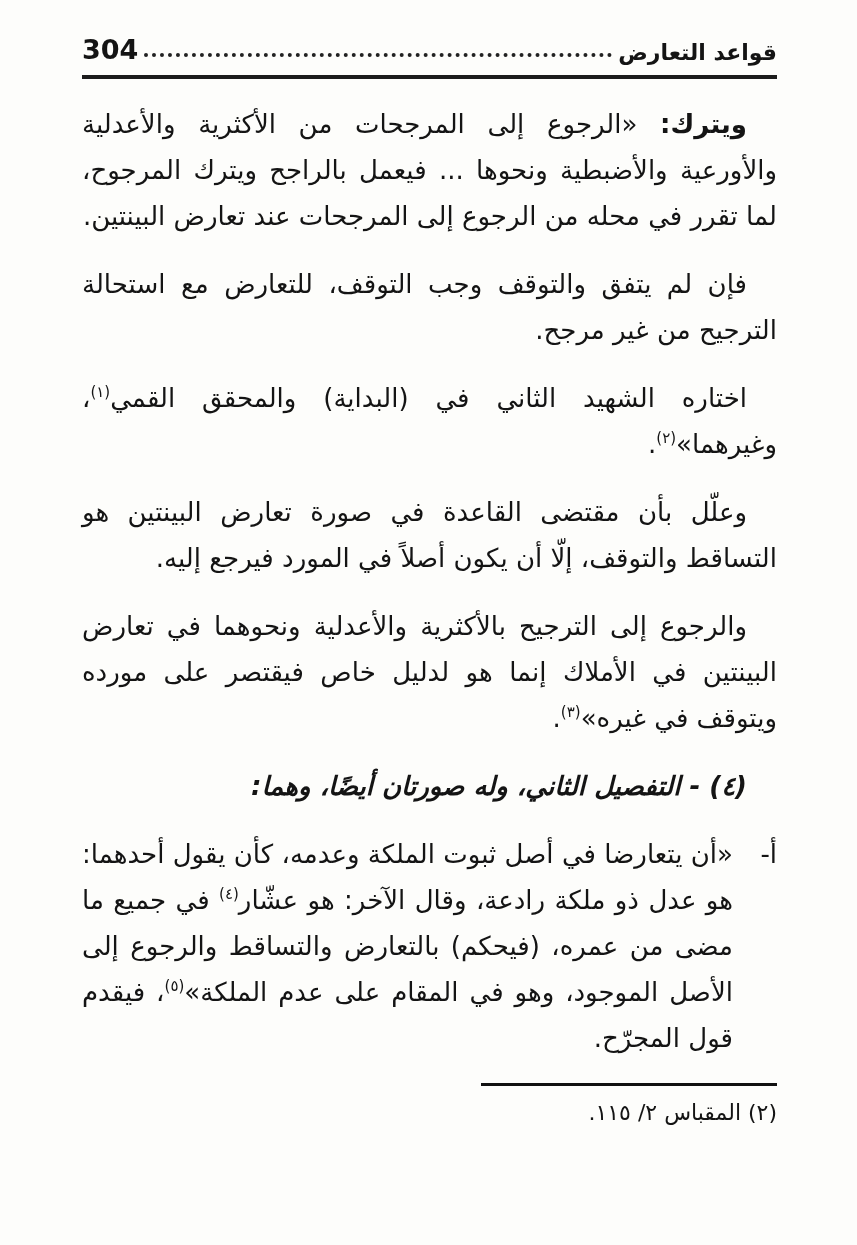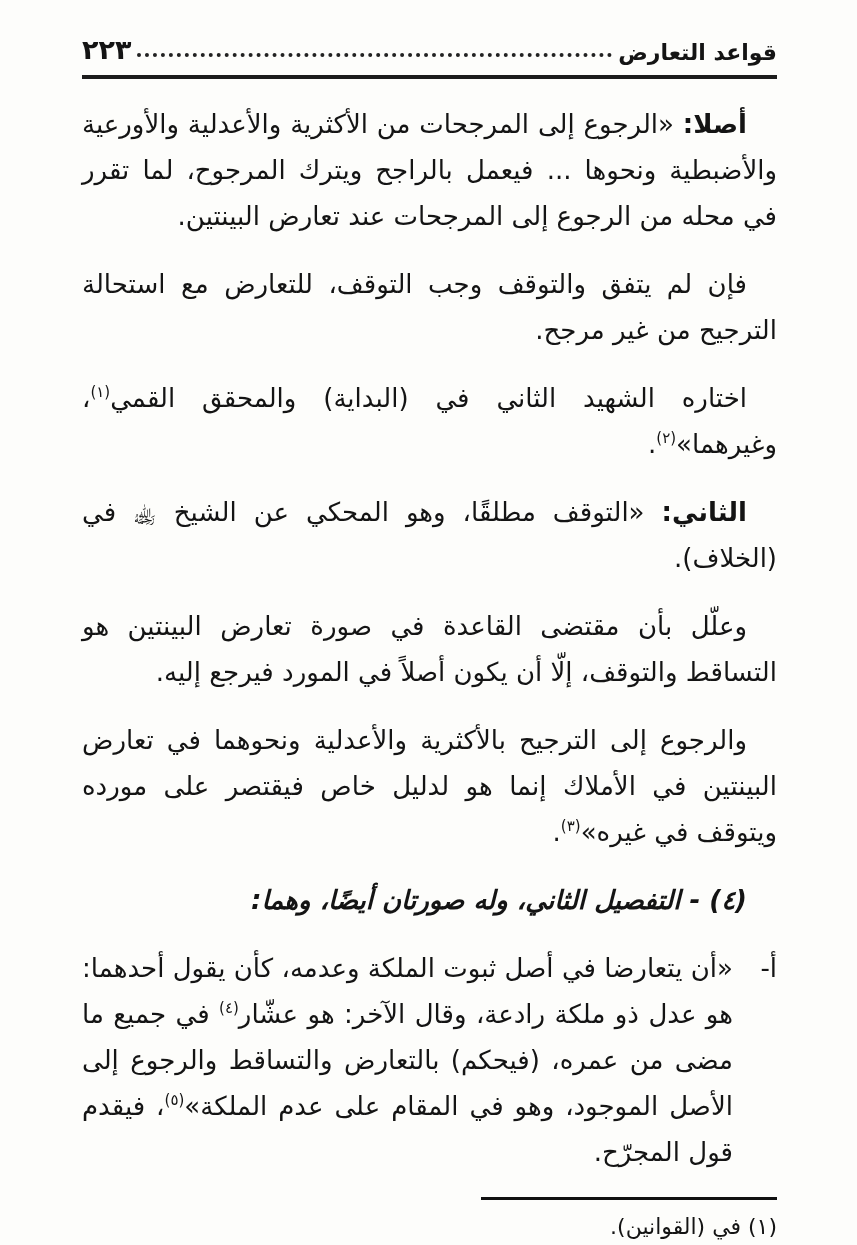--- a/index.html
+++ b/index.html
@@ -90,38 +90,36 @@
   }
 </style>
 </head>
 <body>
 
 <div class="page">
 
   <header class="pagehead">
     <span class="head-title">قواعد التعارض</span>
     <span class="dot-leader"></span>
-    <span class="head-num">٢٢٣</span>
+    <span class="head-num">304</span>
   </header>
 
   <main class="body" id="body-container">
-      <p class="para"><b>أصلا:</b> «الرجوع إلى المرجحات من الأكثرية والأعدلية والأورعية والأضبطية ونحوها ... فيعمل بالراجح ويترك المرجوح، لما تقرر في محله من الرجوع إلى المرجحات عند تعارض البينتين.</p>
+      <p class="para"><b>ويترك:</b> «الرجوع إلى المرجحات من الأكثرية والأعدلية والأورعية والأضبطية ونحوها ... فيعمل بالراجح ويترك المرجوح، لما تقرر في محله من الرجوع إلى المرجحات عند تعارض البينتين.</p>
       <p class="para">فإن لم يتفق والتوقف وجب التوقف، للتعارض مع استحالة الترجيح من غير مرجح.</p>
       <p class="para">اختاره الشهيد الثاني في (البداية) والمحقق القمي<sup class="fnref">(١)</sup>، وغيرهما»<sup class="fnref">(٢)</sup>.</p>
-      <p class="para"><b>الثاني:</b> «التوقف مطلقًا، وهو المحكي عن الشيخ ﵀ في (الخلاف).</p>
       <p class="para">وعلّل بأن مقتضى القاعدة في صورة تعارض البينتين هو التساقط والتوقف، إلّا أن يكون أصلاً في المورد فيرجع إليه.</p>
       <p class="para">والرجوع إلى الترجيح بالأكثرية والأعدلية ونحوهما في تعارض البينتين في الأملاك إنما هو لدليل خاص فيقتصر على مورده ويتوقف في غيره»<sup class="fnref">(٣)</sup>.</p>
       <p class="para heading"><b>(٤) - التفصيل الثاني، وله صورتان أيضًا، وهما:</b></p>
       <div class="list-item">
         <span class="list-marker">أ-</span>
         <div class="li-text">«أن يتعارضا في أصل ثبوت الملكة وعدمه، كأن يقول أحدهما: هو عدل ذو ملكة رادعة، وقال الآخر: هو عشّار<sup class="fnref">(٤)</sup> في جميع ما مضى من عمره، (فيحكم) بالتعارض والتساقط والرجوع إلى الأصل الموجود، وهو في المقام على عدم الملكة»<sup class="fnref">(٥)</sup>، فيقدم قول المجرّح.</div>
       </div>
     </main>
 
   <footer class="footnotes">
     <div class="fn-rule"></div>
     <div id="fn-list">
-        <div class="fn-line">(١) في (القوانين).</div>
         <div class="fn-line">(٢) المقباس ٢/ ١١٥.</div>
       </div>
   </footer>
 
 </div>
 
 </body></html>

